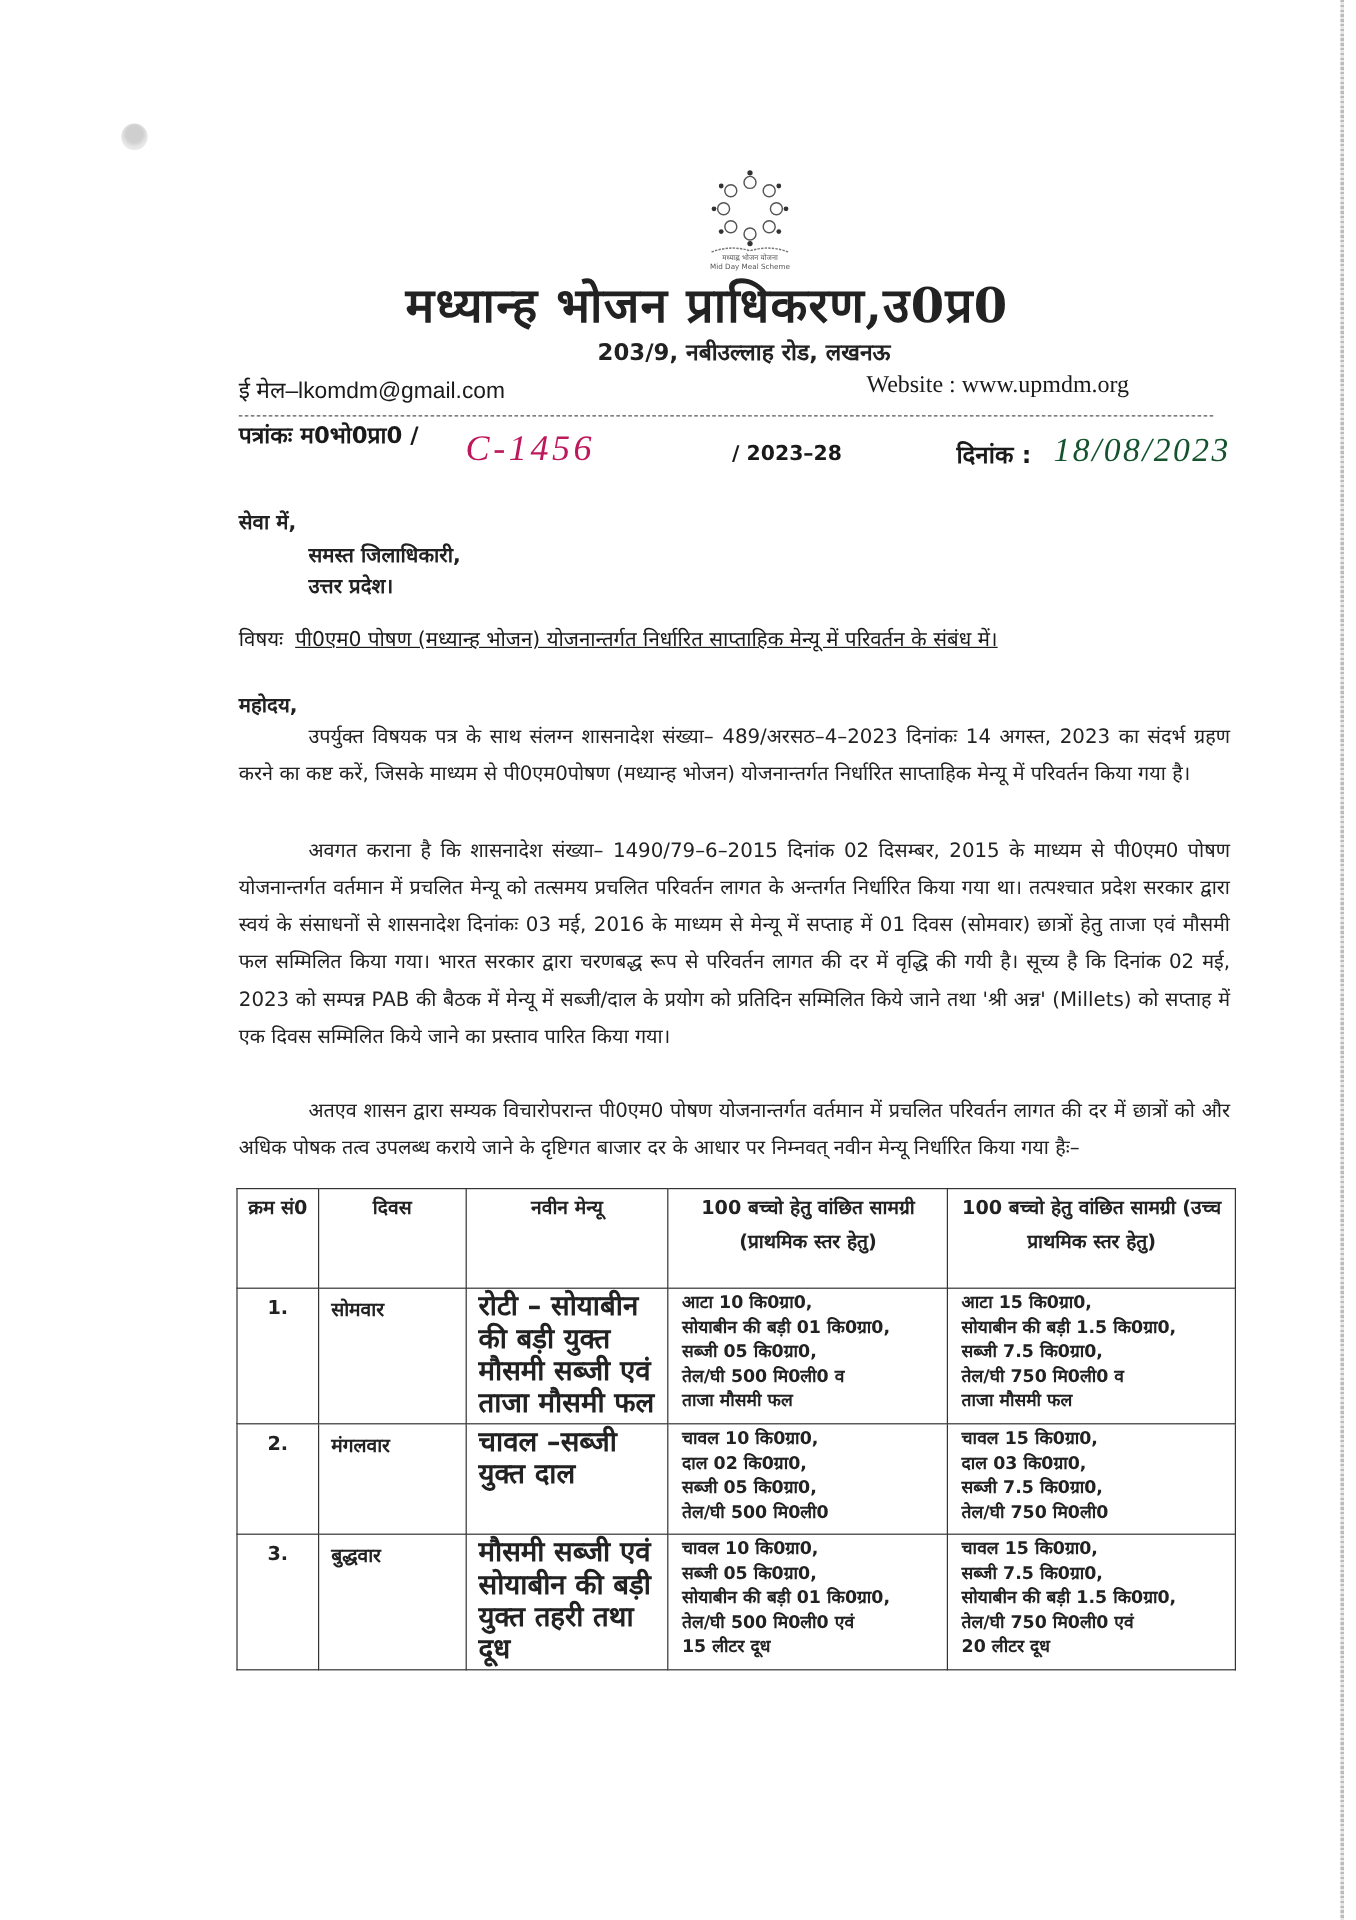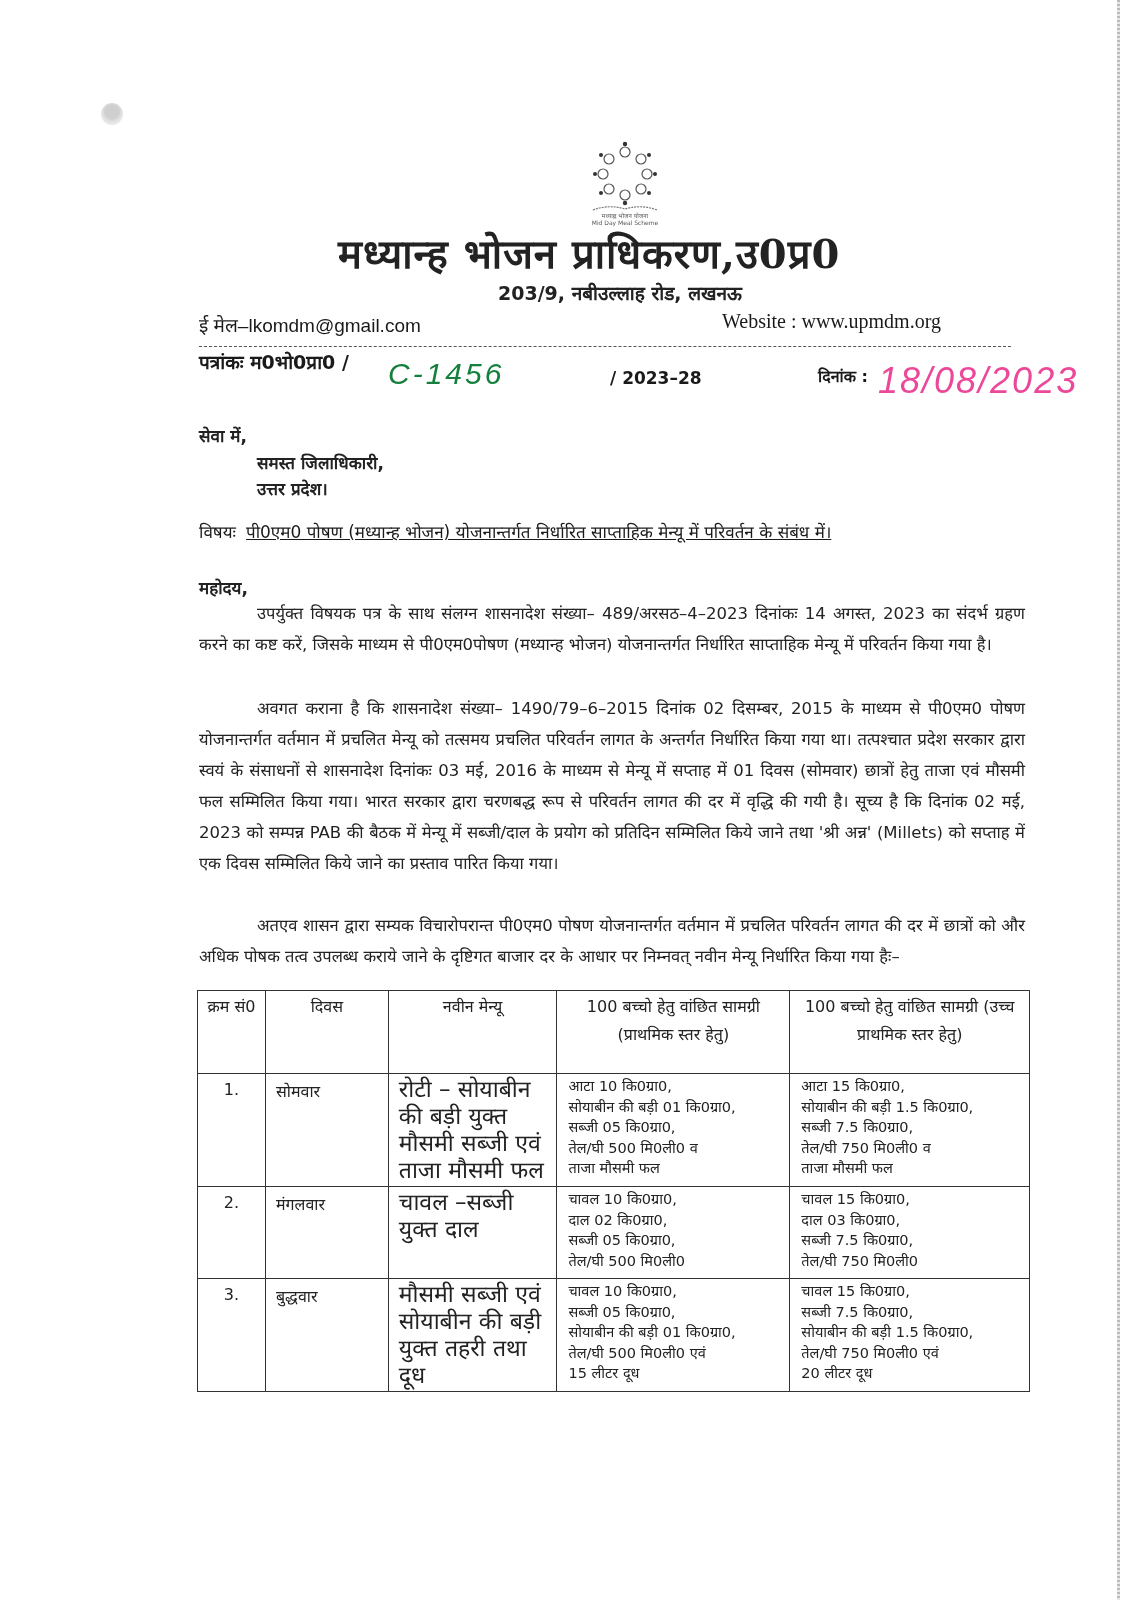--- a/index.html
+++ b/index.html
@@ -14,35 +14,35 @@
   .logo { position:absolute; left:583px; top:138px; width:84px; height:88px; }
   .logo-caption { position:absolute; left:585px; top:212px; width:80px; text-align:center;
     font-size:6px; line-height:7px; color:#555; font-family:"DejaVu Sans", sans-serif; }
   .org-title { position:absolute; left:338px; top:225px; width:520px; font-size:40px; font-weight:bold;
     letter-spacing:1px; color:#222; font-family:"DejaVu Serif", serif; white-space:nowrap; }
   .address { position:absolute; left:498px; top:280px; font-size:19px; font-weight:bold; color:#222; white-space:nowrap; }
   .email { position:absolute; left:199px; top:312px; font-size:19px; font-family:Liberation Sans, sans-serif; white-space:nowrap; }
   .website { position:absolute; left:722px; top:310px; font-size:20px; font-family:"Liberation Serif", serif; white-space:nowrap; }
   .dash-rule { position:absolute; left:199px; top:346px; width:812px; border-top:1.5px dashed #555; }
   .ref-label { position:absolute; left:199px; top:349px; font-size:19px; font-weight:bold; white-space:nowrap; }
-  .ref-handwritten { position:absolute; left:388px; top:357px; font-size:30px; font-style:italic; color:#15803d;
-    font-family:Liberation Sans, sans-serif; letter-spacing:3px; white-space:nowrap; }
+  .ref-handwritten { position:absolute; left:388px; top:357px; font-size:30px; font-style:italic; color:#be185d;
+    font-family:Liberation Serif, serif; letter-spacing:3px; white-space:nowrap; }
   .ref-year { position:absolute; left:610px; top:368px; font-size:17px; font-weight:bold; white-space:nowrap; }
-  .date-label { position:absolute; left:797px; top:365px; font-size:16px; font-weight:bold; white-space:nowrap;margin-left:21px; }
-  .date-handwritten { position:absolute; left:878px; top:360px; font-size:36px; font-style:italic; color:#ec4899;
-    font-family:Liberation Sans, sans-serif; letter-spacing:2px; white-space:nowrap; }
+  .date-label { position:absolute; left:797px; top:365px; font-size:20px; font-weight:bold; white-space:nowrap; }
+  .date-handwritten { position:absolute; left:878px; top:360px; font-size:28px; font-style:italic; color:#14532d;
+    font-family:Liberation Serif, serif; letter-spacing:2px; white-space:nowrap; }
   .txt { position:absolute; font-size:17px; line-height:24px; white-space:nowrap;
     font-family:"DejaVu Sans", sans-serif; color:#222;font-weight:bold; }
   .para { position:absolute; left:199px; width:826px; font-size:16.5px; line-height:31px;
     text-align:justify; color:#222; text-indent:58px; }
   .subject { position:absolute; left:199px; top:520px; font-size:17px; white-space:nowrap; }
   .subject-text { text-decoration:underline; margin-left:10px; }
   table.menu { position:absolute; left:197px; top:990px; width:833px; border-collapse:collapse;
     font-size:16px; color:#222; }
-  table.menu td, table.menu th { border:1.5px solid #333; vertical-align:top; font-weight:normal; padding:2px 4px; }
+  table.menu td, table.menu th { border:1.5px solid #333; vertical-align:top; font-weight:bold; padding:2px 4px; }
   table.menu th { text-align:center; line-height:28px; height:78px; }
   table.menu td.sno { text-align:center; padding-top:6px; }
   table.menu td.day { padding-left:10px; padding-top:6px; }
   table.menu td.menu-item { font-size:23px; line-height:27px; padding-left:10px; padding-top:2px; }
   table.menu td.qty { font-size:14.5px; line-height:20.5px; padding-left:11px; }
   .col1 { width:61px; } .col2 { width:117px; } .col3 { width:164px; } .col4 { width:233px; } .col5 { width:240px; }
 </style>
 </head>
 <body>
 

